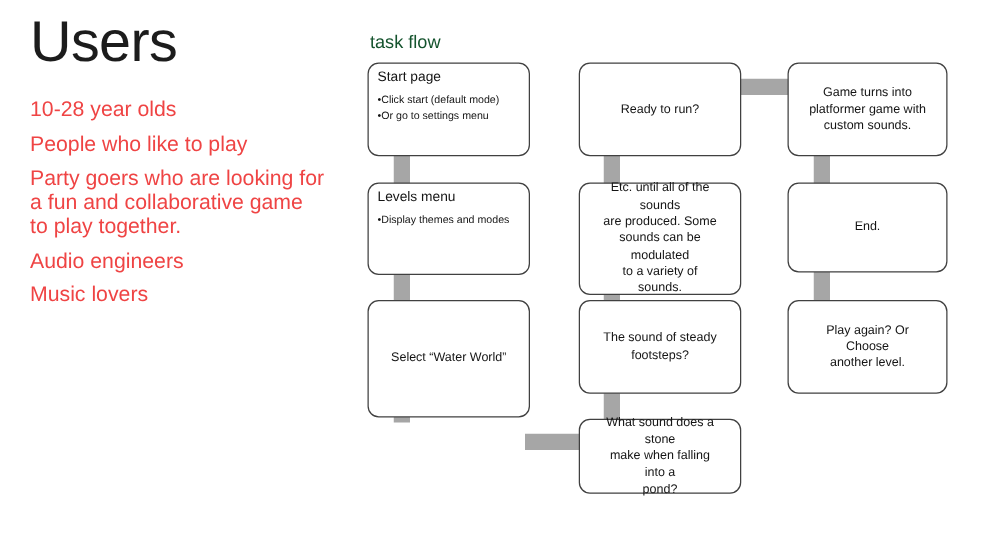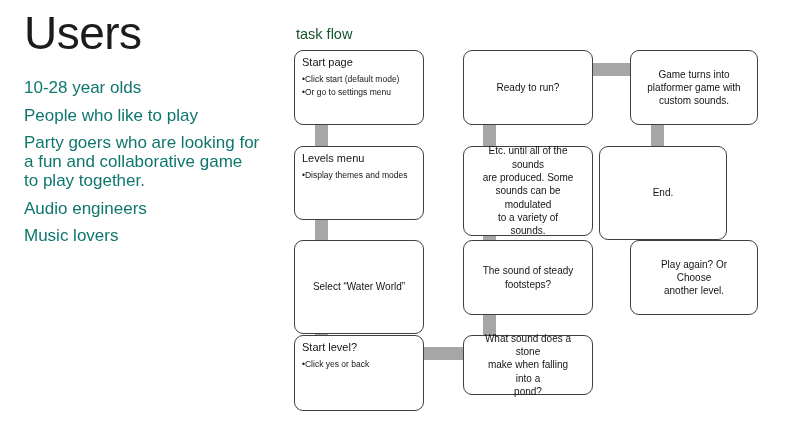--- a/index.html
+++ b/index.html
@@ -21,21 +21,21 @@
     margin: 0 0 17px 0;
     line-height: 1.2;
     color: #1c1c1c;
     letter-spacing: -0.5px;
   }
   .audience-item {
     font-size: 17px;
     line-height: 1.12;
     margin: 0 0 8.5px 0;
     white-space: pre-line;
-    color: #0f766e;
+    color: #ef4444;
   }
 
   
   .flow-label {
     position: absolute;
     left: 296px;
     top: 26px;
     font-size: 14.5px;
     color: #14532d;
   }
@@ -108,24 +108,20 @@
 
   <div class="box titled" style="left:294px;top:146px;height:74px">
     <div class="box-title">Levels menu</div>
     <div class="bullet">•Display themes and modes</div>
   </div>
 
   <div class="box center" style="left:294px;top:240px;height:94px">
     <div class="center-text">Select “Water World”</div>
   </div>
 
-  <div class="box titled" style="left:294px;top:335px;height:76px">
-    <div class="box-title">Start level?</div>
-    <div class="bullet">•Click yes or back</div>
-  </div>
 
   <div class="box center" style="left:463px;top:50px;height:75px">
     <div class="center-text">Ready to run?</div>
   </div>
 
   <div class="box center" style="left:463px;top:146px;height:90px">
     <div class="center-text">Etc. until all of the sounds
 are produced. Some
 sounds can be modulated
 to a variety of sounds.</div>
@@ -141,21 +137,21 @@
 make when falling into a
 pond?</div>
   </div>
 
   <div class="box center" style="left:630px;top:50px;width:128px;height:75px">
     <div class="center-text">Game turns into
 platformer game with
 custom sounds.</div>
   </div>
 
-  <div class="box center" style="left:599px;top:146px;width:128px;height:94px">
+  <div class="box center" style="left:630px;top:146px;width:128px;height:72px">
     <div class="center-text">End.</div>
   </div>
 
   <div class="box center" style="left:630px;top:240px;width:128px;height:75px">
     <div class="center-text">Play again? Or Choose
 another level.</div>
   </div>
 
 </div>
 

